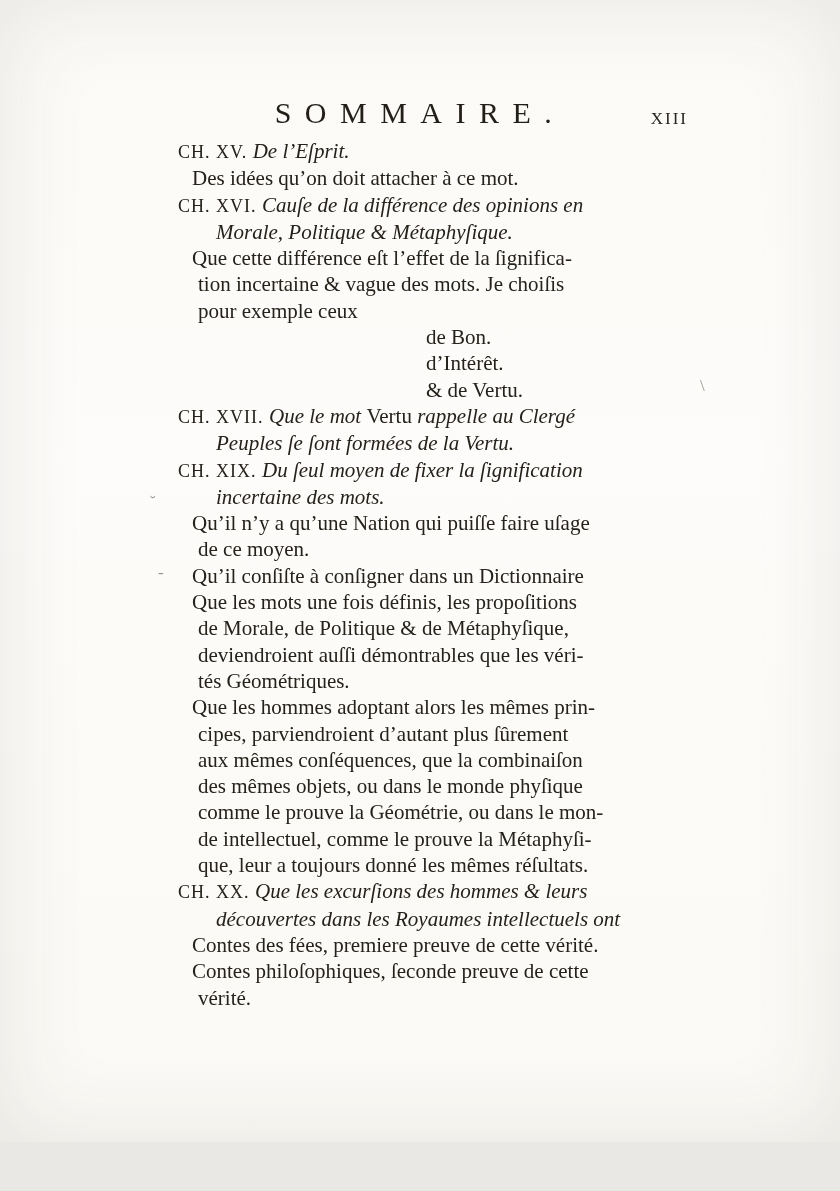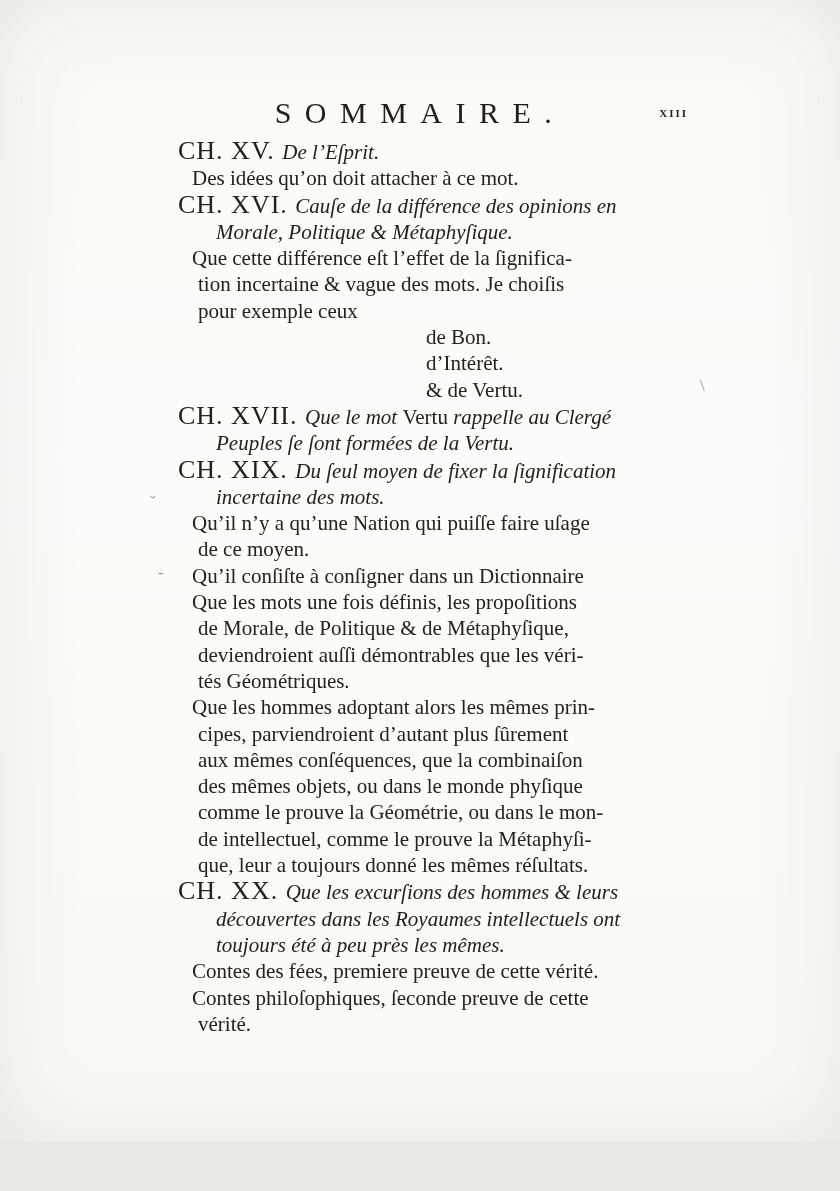--- a/index.html
+++ b/index.html
@@ -34,45 +34,44 @@
     width: 100%;
     text-align: center;
     font-size: 30px;
     letter-spacing: 0.45em;
     color: #221e18;
   }
   .page-number {
     position: absolute;
     top: 7px;
     right: 152px;
-    font-size: 16px;
+    font-size: 24px;
     font-variant: small-caps;
     letter-spacing: 2px;
     color: #2a261f;
-    font-weight: bold;
   }
   .toc {
     position: absolute;
     top: 138px;
     left: 178px;
     width: 520px;
     font-size: 21px;
     line-height: 26.3px;
     color: #25211b;
   }
   .line {
     white-space: nowrap;
   }
   .indent-ch       { padding-left: 0; }
   .indent-chcont   { padding-left: 38px; }
   .indent-body     { padding-left: 14px; }
   .indent-bodycont { padding-left: 20px; }
   .indent-item     { padding-left: 248px; }
   .seg-ch {
-    font-size: 26px;
+    font-size: 18px;
     letter-spacing: 1px;
     font-style: normal;
   }
   .seg-italic {
     font-style: italic;
   }
   .seg-roman {
     font-style: normal;
   }
   .artifact {
@@ -115,21 +114,20 @@
       <div class="line indent-bodycont"><span class="seg-roman">tés Géométriques.</span></div>
       <div class="line indent-body"><span class="seg-roman">Que les hommes adoptant alors les mêmes prin-</span></div>
       <div class="line indent-bodycont"><span class="seg-roman">cipes, parviendroient d’autant plus ſûrement</span></div>
       <div class="line indent-bodycont"><span class="seg-roman">aux mêmes conſéquences, que la combinaiſon</span></div>
       <div class="line indent-bodycont"><span class="seg-roman">des mêmes objets, ou dans le monde phyſique</span></div>
       <div class="line indent-bodycont"><span class="seg-roman">comme le prouve la Géométrie, ou dans le mon-</span></div>
       <div class="line indent-bodycont"><span class="seg-roman">de intellectuel, comme le prouve la Métaphyſi-</span></div>
       <div class="line indent-bodycont"><span class="seg-roman">que, leur a toujours donné les mêmes réſultats.</span></div>
       <div class="line indent-ch"><span class="seg-ch">CH. XX. </span><span class="seg-italic">Que les excurſions des hommes &amp; leurs</span></div>
       <div class="line indent-chcont"><span class="seg-italic">découvertes dans les Royaumes intellectuels ont</span></div>
-      <div class="line indent-chcont"><span class="seg-italic">toujours été à peu près les mêmes.</span></div>
       <div class="line indent-body"><span class="seg-roman">Contes des fées, premiere preuve de cette vérité.</span></div>
       <div class="line indent-body"><span class="seg-roman">Contes philoſophiques, ſeconde preuve de cette</span></div>
       <div class="line indent-bodycont"><span class="seg-roman">vérité.</span></div>
     </main>
 <span class="artifact" style="left: 700px; top: 376px;">\</span>
     <span class="artifact" style="left: 158px; top: 563px;">-</span>
     <span class="artifact" style="left: 150px; top: 492px;">˘</span>
   </div>
 
 </body></html>

